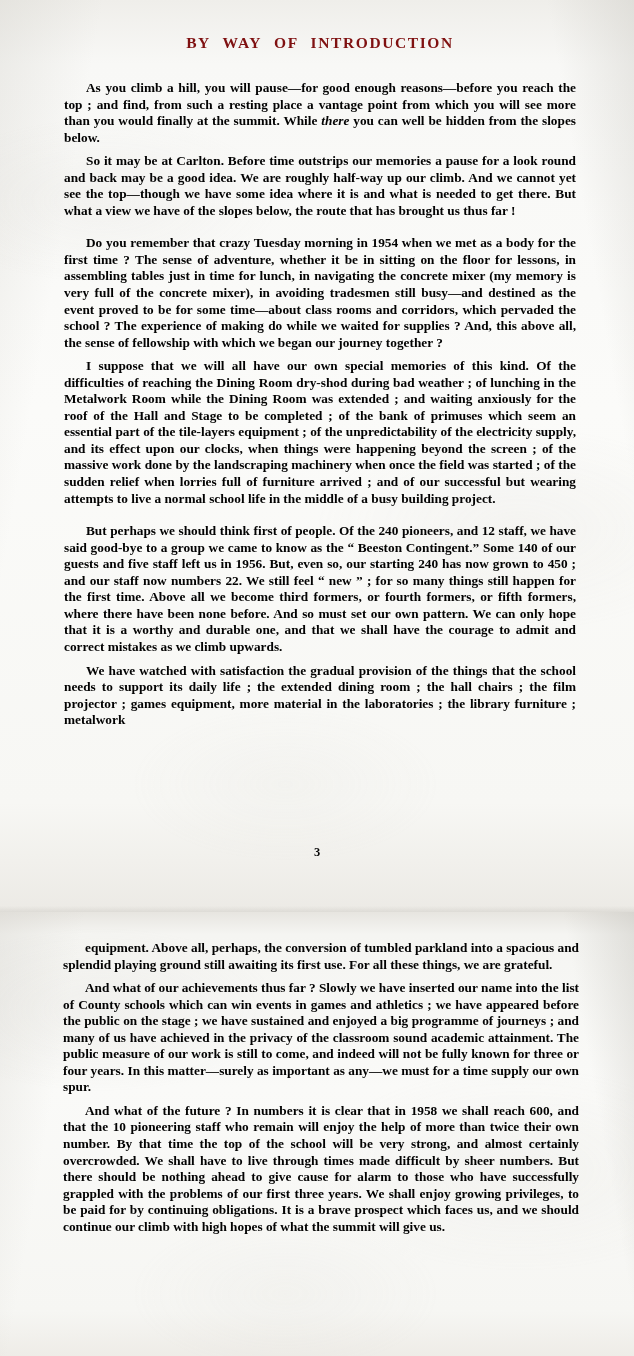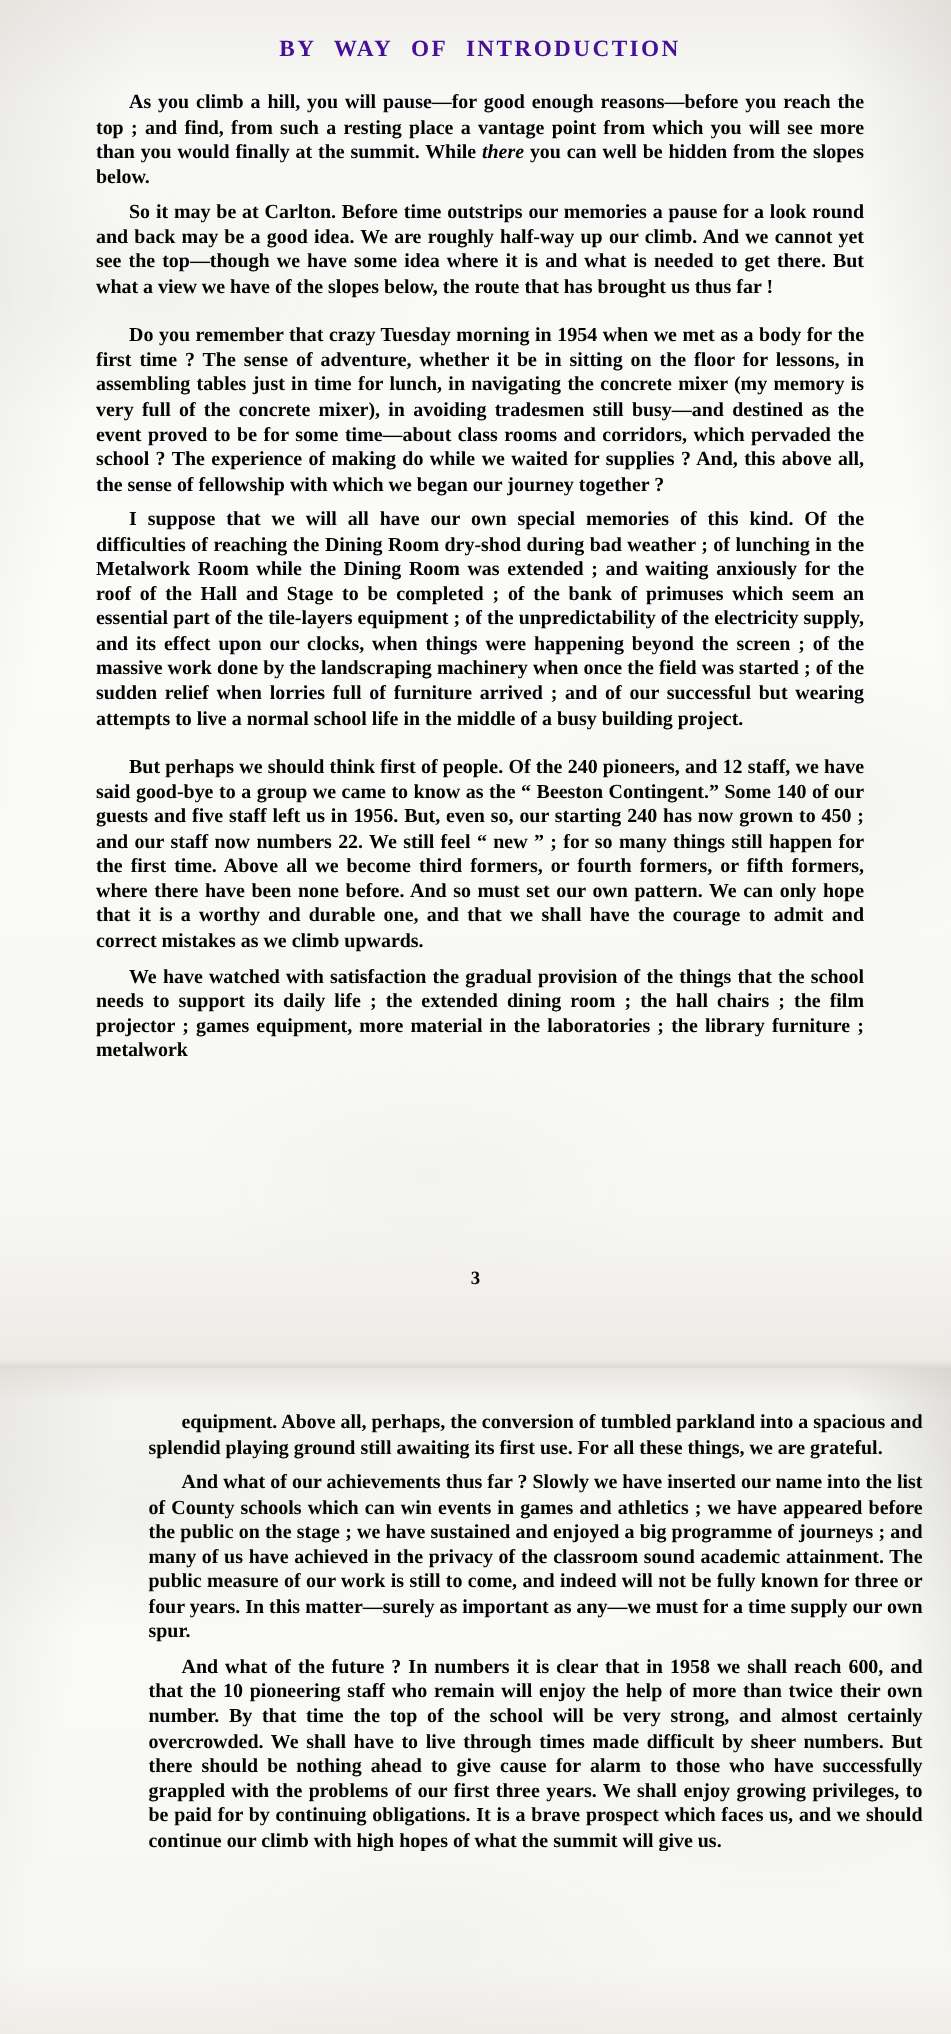--- a/index.html
+++ b/index.html
@@ -66,26 +66,26 @@
   }
 
   
   .col {
     position: absolute;
     left: 64px;
     width: 512px;
   }
 
   h1.heading {
-    margin: 2px;
+    margin: 12px;
     font-size: 15.5px;
     font-weight: bold;
     text-align: center;
     letter-spacing: 1.6px;
-    color: #4c1d95;
+    color: #7f1d1d;
     word-spacing: 7px;
   }
 
   p.para {
     margin: 0;
     font-size: 13.3px;
     line-height: 16.55px;
     text-align: justify;
     text-justify: inter-word;
     color: #101010;
@@ -139,19 +139,19 @@
   </div>
 
   <div class="folio ink" style="top: 845px;">3</div>
 
   <div class="seam"></div>
 
   <div class="page page-bottom">
     <div class="grain"></div>
   </div>
 
-  <div class="col ink" style="top: 940px; left: 63px; width: 516px; margin-left: 36px;">
+  <div class="col ink" style="top: 940px; left: 63px; width: 516px;">
     <p class="para">equipment.   Above all, perhaps, the conversion of tumbled parkland into a spacious and splendid playing ground still awaiting its first use. For all these things, we are grateful.</p>
     <p class="para gap">And what of our achievements thus far ?   Slowly we have inserted our name into the list of County schools which can win events in games and athletics ; we have appeared before the public on the stage ; we have sustained and enjoyed a big programme of journeys ; and many of us have achieved in the privacy of the classroom sound academic attainment.   The public measure of our work is still to come, and indeed will not be fully known for three or four years.   In this matter—surely as important as any—we must for a time supply our own spur.</p>
     <p class="para gap">And what of the future ?   In numbers it is clear that in 1958 we shall reach 600, and that the 10 pioneering staff who remain will enjoy the help of more than twice their own number.   By that time the top of the school will be very strong, and almost certainly overcrowded. We shall have to live through times made difficult by sheer numbers. But there should be nothing ahead to give cause for alarm to those who have successfully grappled with the problems of our first three years. We shall enjoy growing privileges, to be paid for by continuing obligations.   It is a brave prospect which faces us, and we should continue our climb with high hopes of what the summit will give us.</p>
   </div>
 
 </div>
 
 </body></html>

